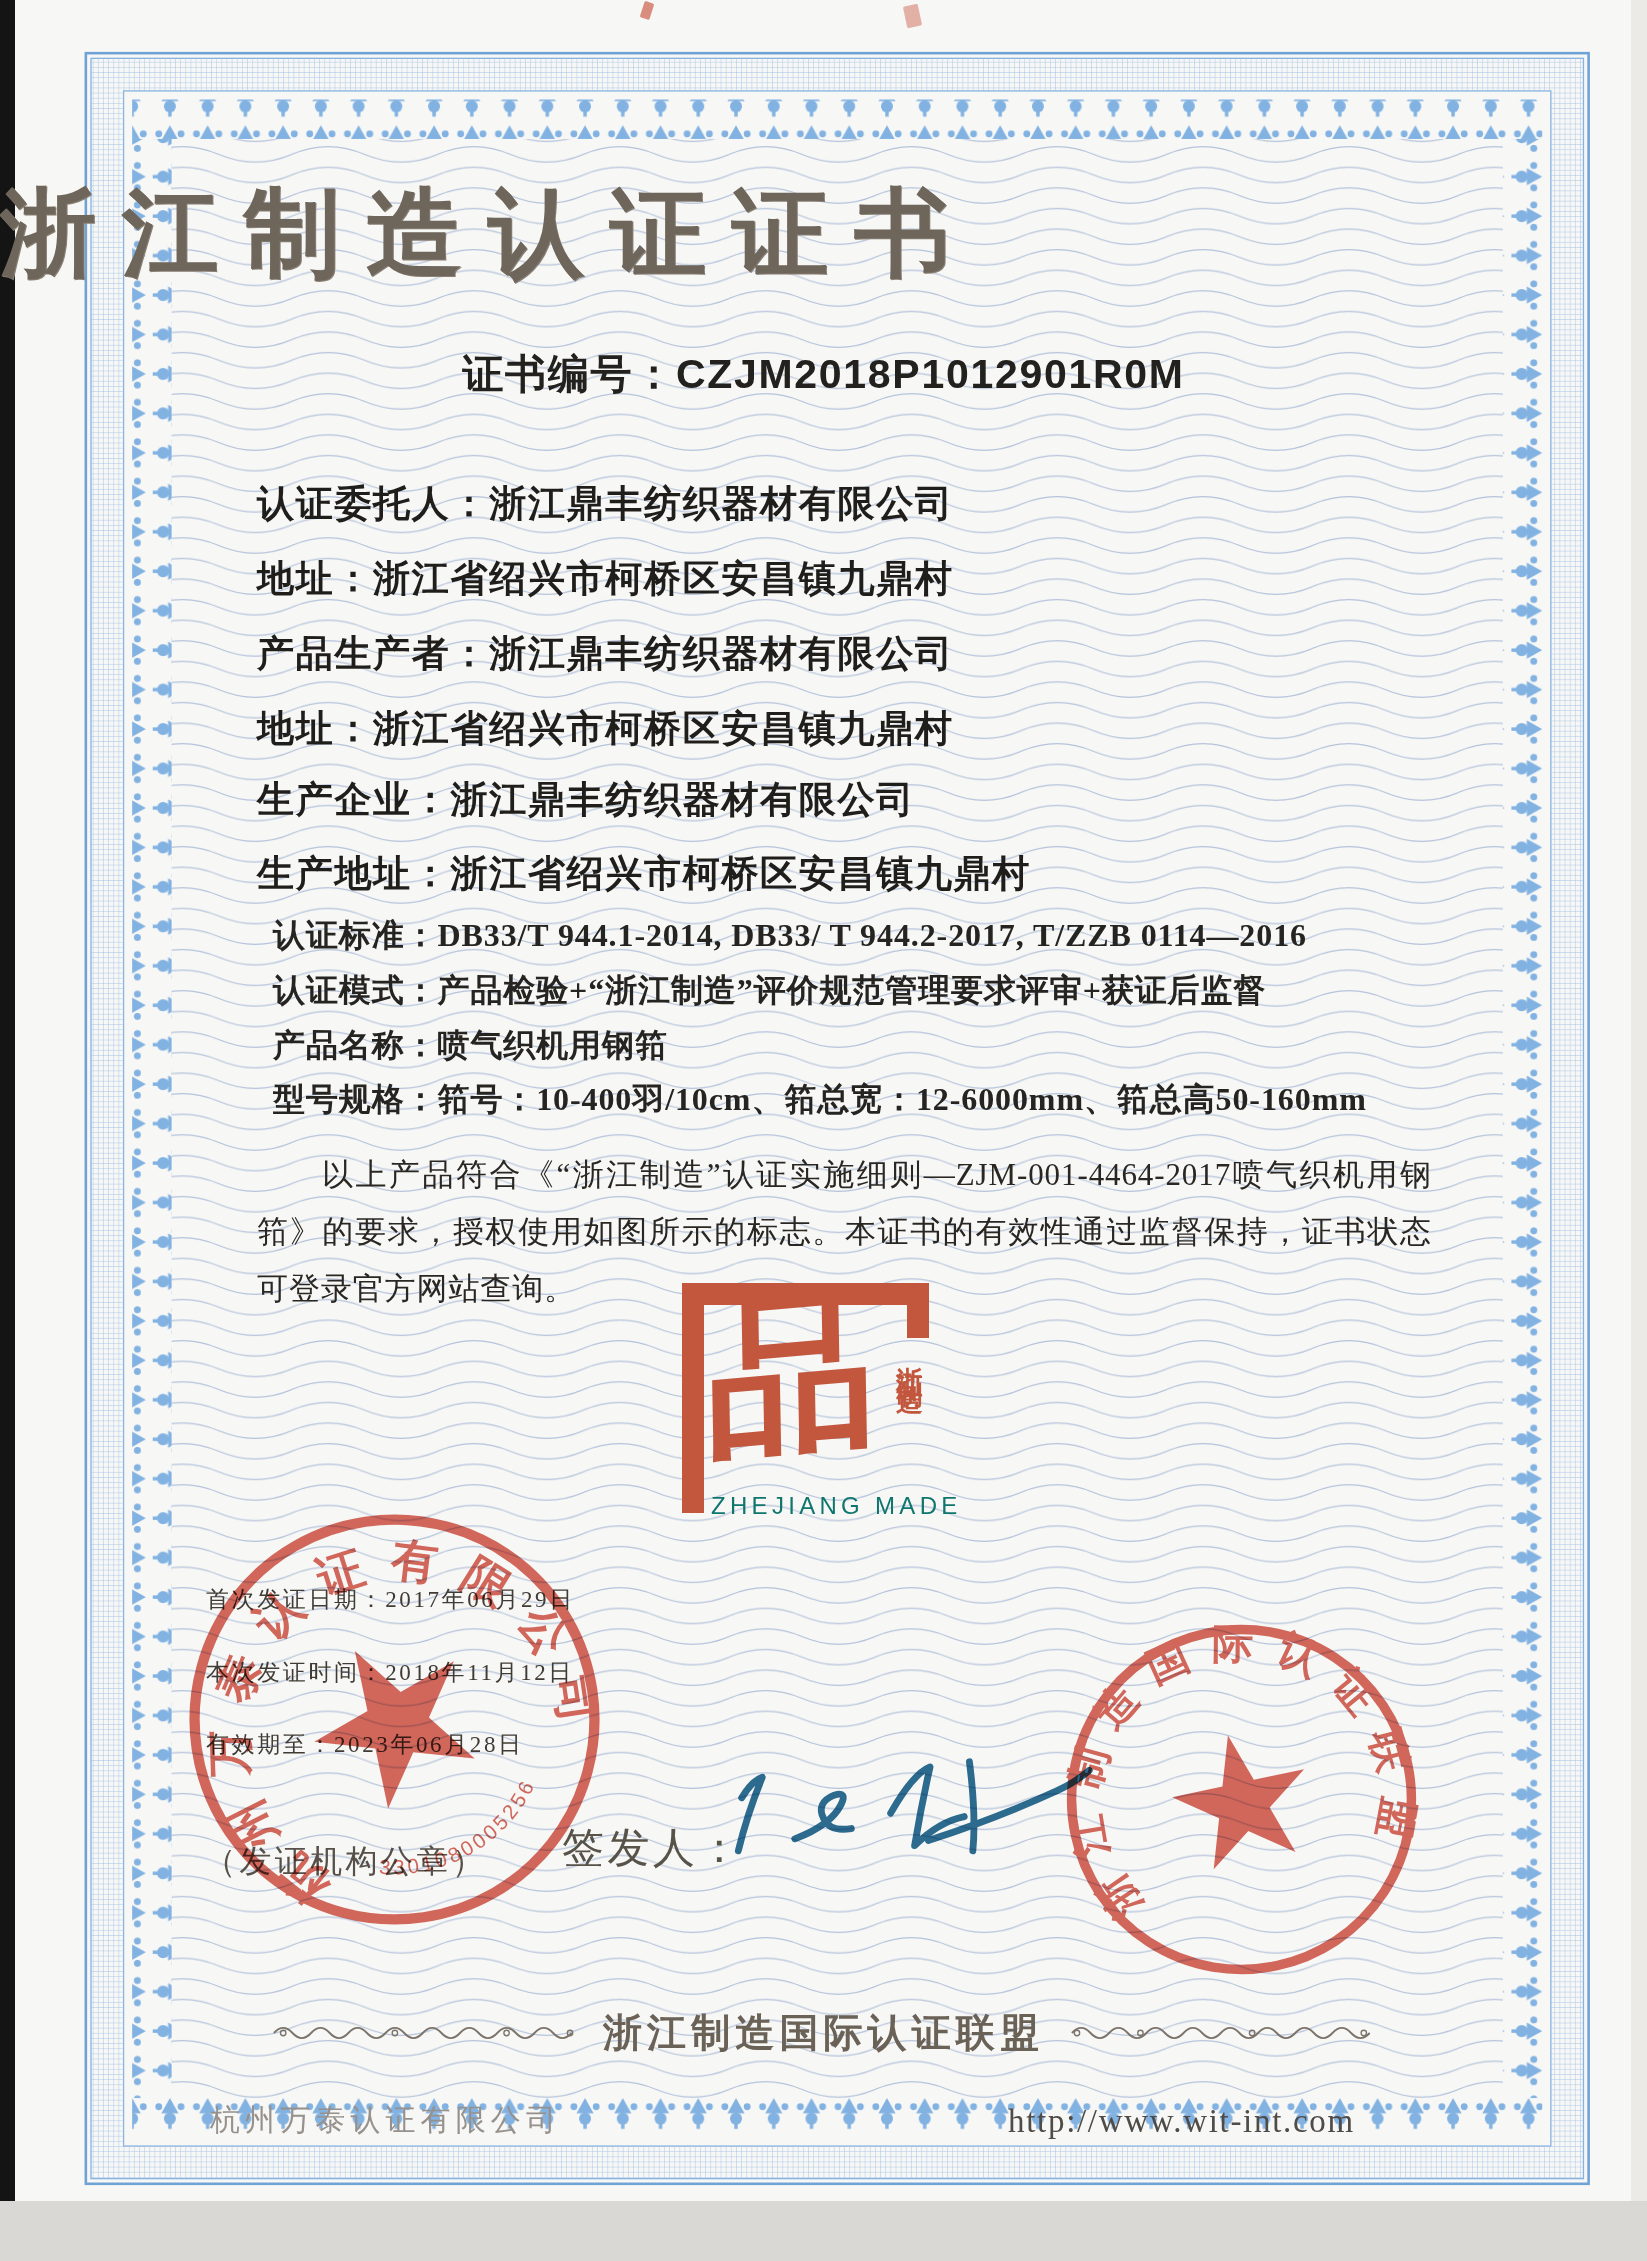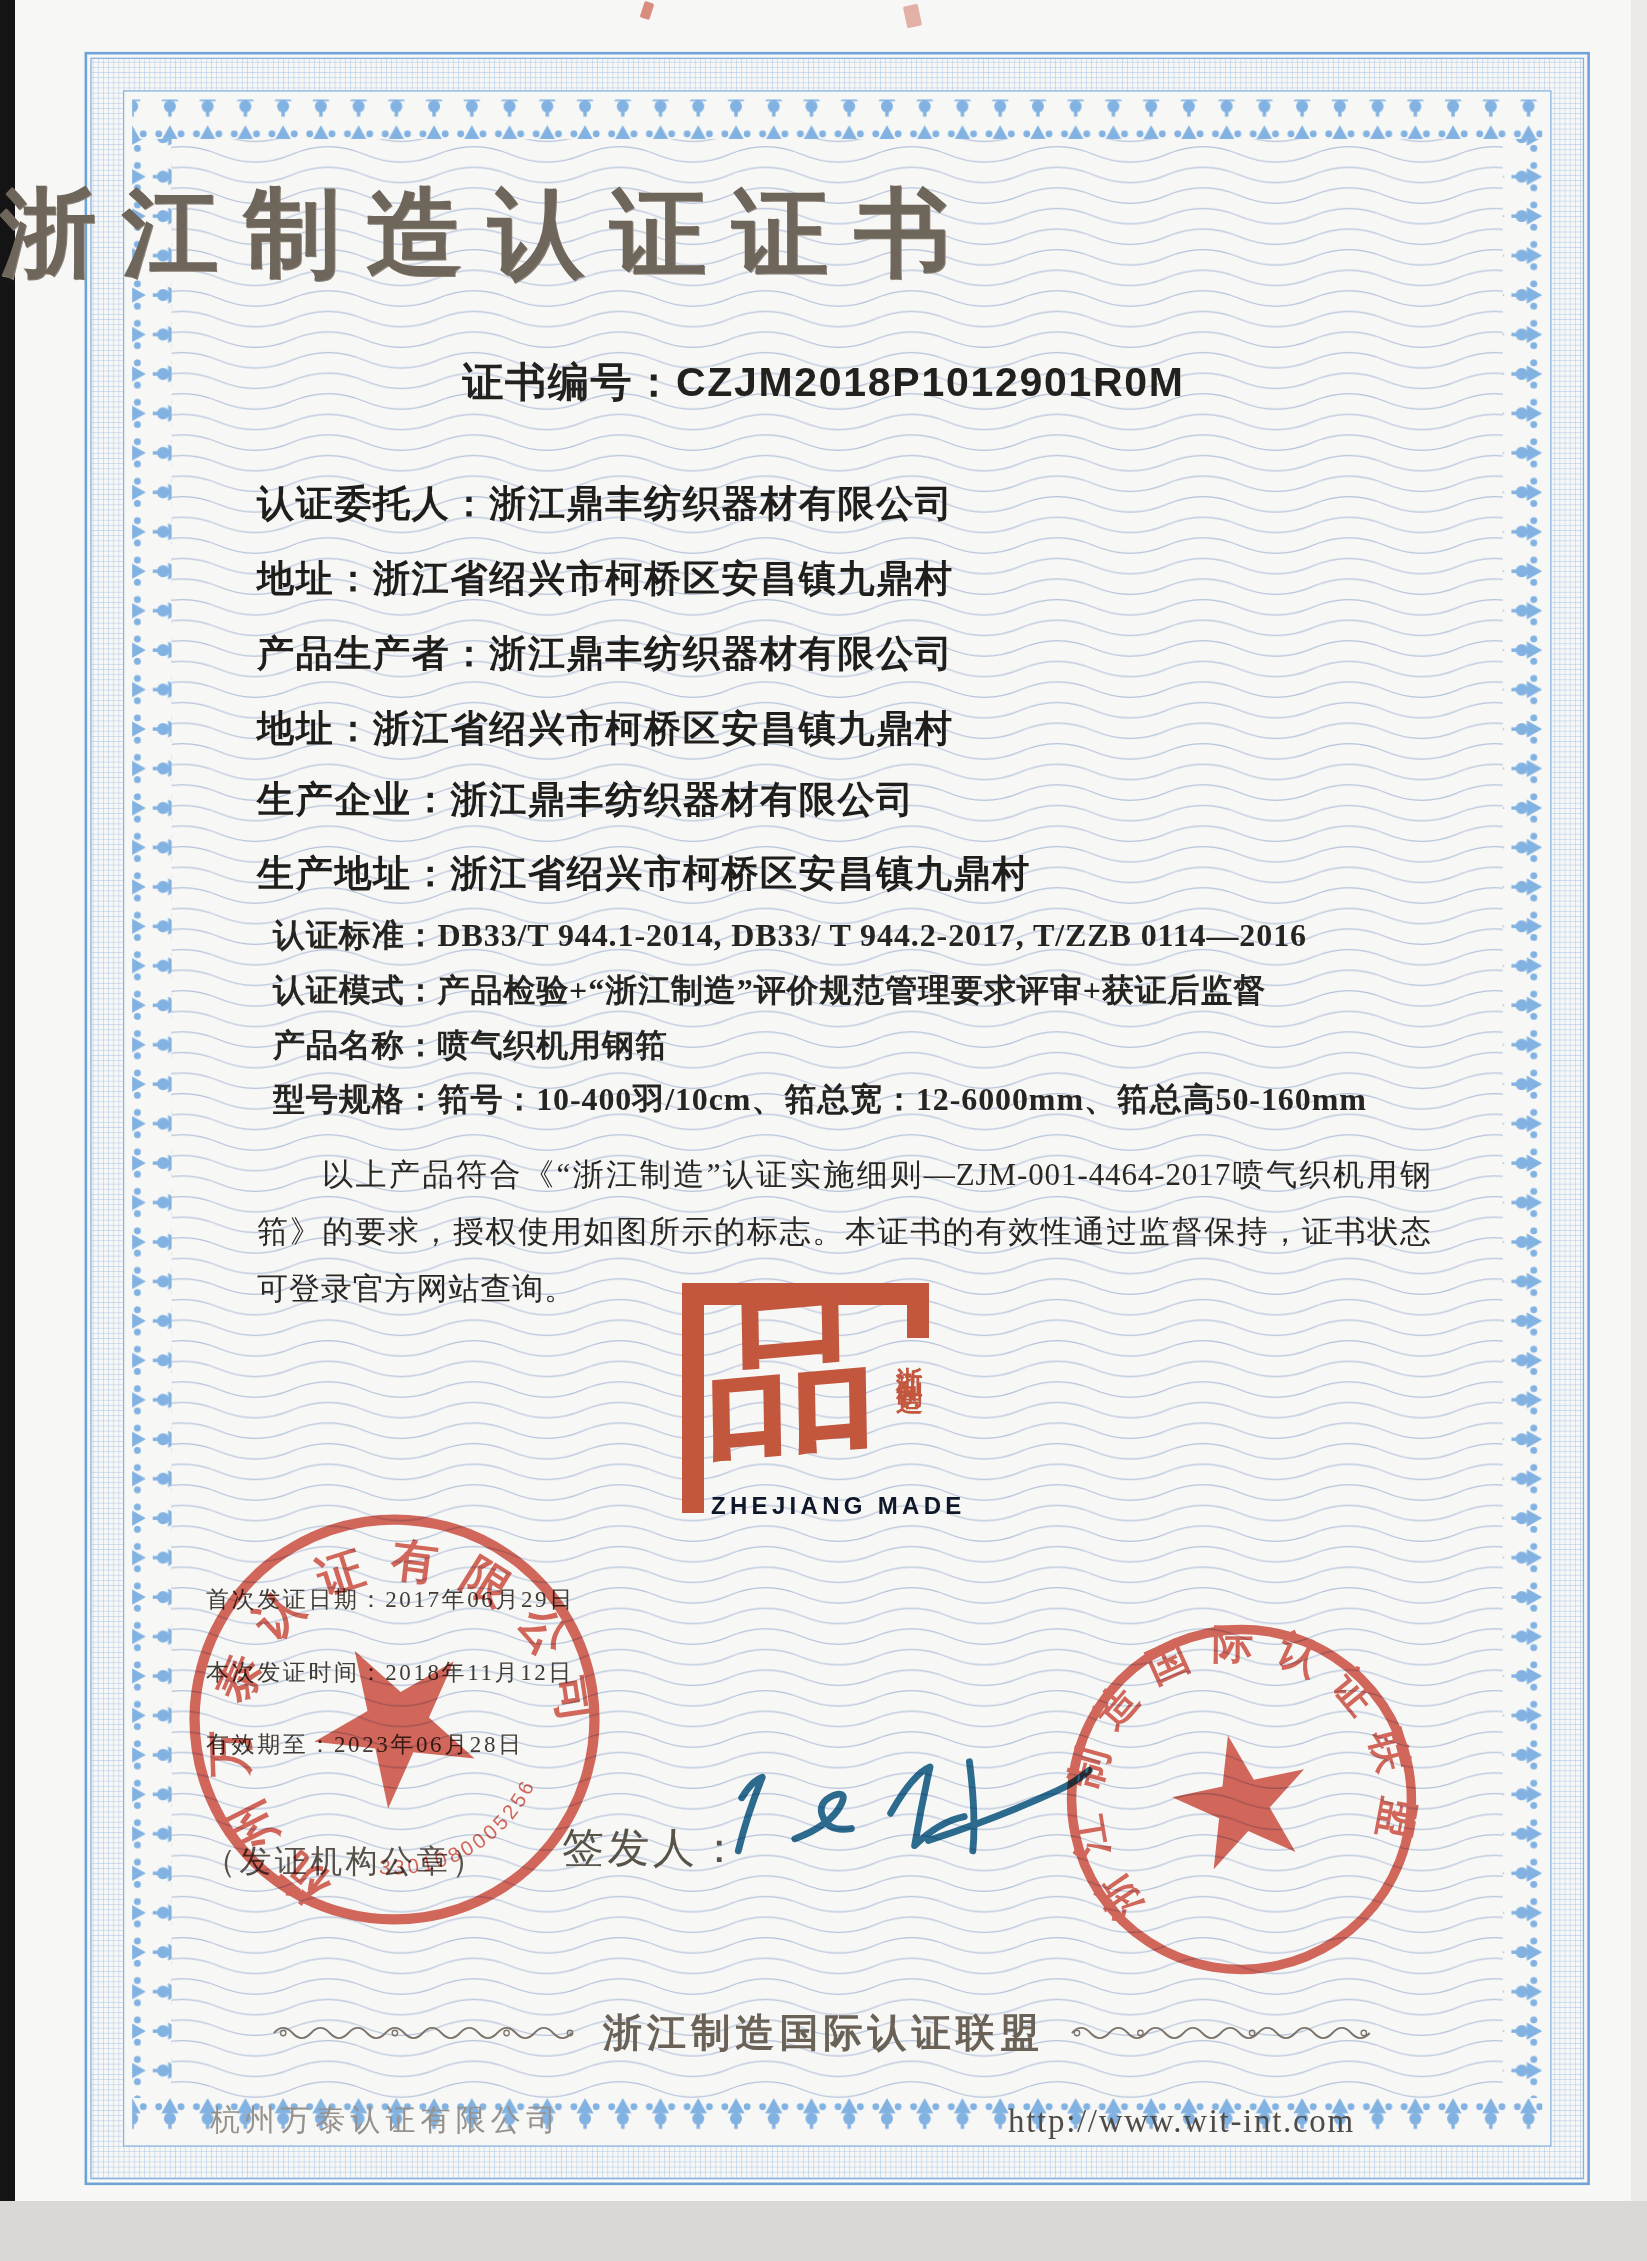--- a/index.html
+++ b/index.html
@@ -13,21 +13,21 @@
   #bottom-strip{position:absolute;left:0;top:2201px;width:1647px;height:60px;background:#d9d8d5;}
   #bg-decor{position:absolute;left:0;top:0;}
   .red-tick{position:absolute;background:#cf6a55;opacity:.75;border-radius:1.7px;}
 
   .title{
     position:absolute;left:0;top:170px;width:1647px;text-align:left;
     font-size:96px;font-weight:bold;color:#6f665b;letter-spacing:26px;
     text-shadow:0.9px 0.9px 0 #8a8076;
   }
   .certno{
-    position:absolute;left:0;top:355px;width:1647px;text-align:center;
+    position:absolute;left:0;top:347px;width:1647px;text-align:center;
     font-size:41px;font-weight:bold;color:#23211d;letter-spacing:1.7px;
     font-family:"Liberation Sans","DejaVu Sans",sans-serif;
   }
   .info-line{
     position:absolute;left:257px;font-size:37px;font-weight:bold;color:#201e1a;letter-spacing:1.7px;white-space:nowrap;
   }
   .detail-line{
     position:absolute;left:257px;font-size:32px;font-weight:600;color:#262420;letter-spacing:0.9px;white-space:nowrap;margin-left:16px;
   }
   .paragraph{
@@ -41,21 +41,21 @@
     position:absolute;left:24px;top:6.9px;font-size:170px;color:#c2573e;font-weight:bold;
     transform:rotate(-5deg) skewX(-4deg);line-height:1;
   }
   #logo .side{
     position:absolute;right:1.7px;top:62px;writing-mode:vertical-rl;
     font-size:26.6px;font-weight:bold;color:#c2573e;letter-spacing:6.9px;
     font-family:"Liberation Sans","DejaVu Sans",sans-serif;
   }
   #logo .made{
     position:absolute;left:29px;bottom:0;width:218px;text-align:center;
-    font-size:24px;font-weight:bold;color:#0f172a;letter-spacing:4.3px;
+    font-size:24px;font-weight:normal;color:#0f766e;letter-spacing:4.3px;
     font-family:"Liberation Sans","DejaVu Sans",sans-serif;white-space:nowrap;
   }
   .date-line{
     position:absolute;left:206px;font-size:23px;color:#403c35;letter-spacing:2.6px;white-space:nowrap;
   }
   .seal-note{
     position:absolute;left:204px;top:1812px;font-size:32px;color:#565049;letter-spacing:3.4px;margin-top:28px;
   }
   .issuer-label{
     position:absolute;left:562px;top:1820px;font-size:42px;color:#585349;letter-spacing:3.4px;

